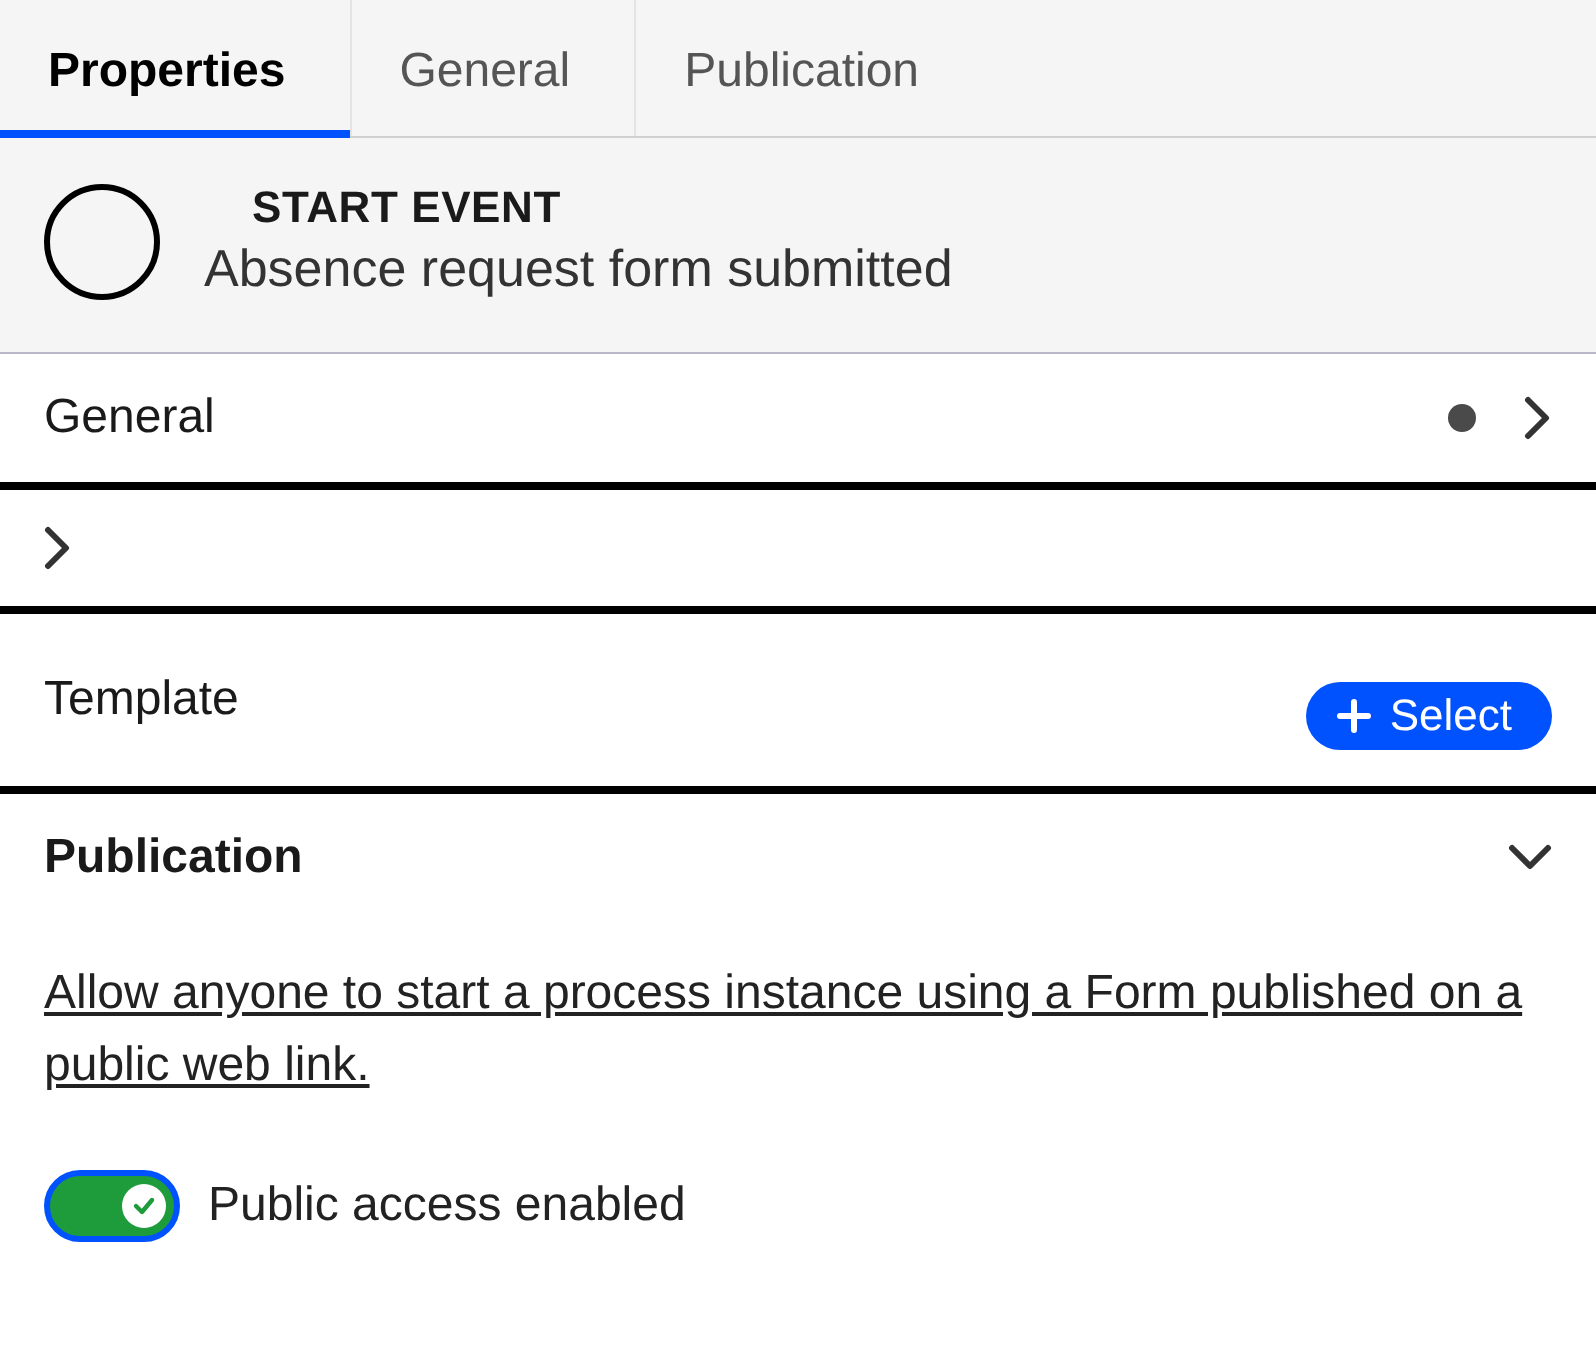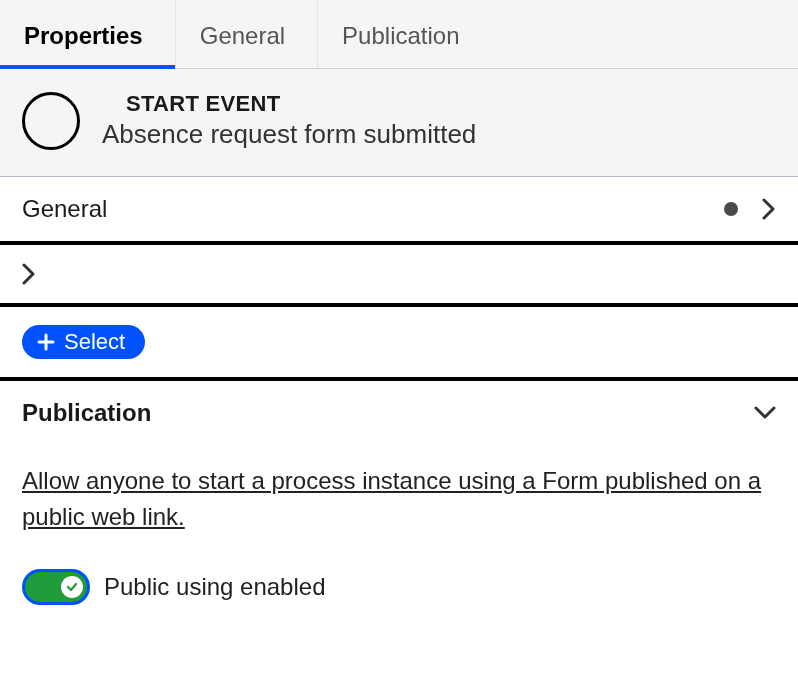--- a/index.html
+++ b/index.html
@@ -96,20 +96,21 @@
     .select-pill {
       display: inline-flex;
       align-items: center;
       gap: 8px;
       background: #0052ff;
       color: #fff;
       border-radius: 999px;
       padding: 4px 20px 4px 14px;
       font-size: 22px;
       font-weight: 500;
+      margin-top: 16px;
     }
     .select-pill svg {
       display: block;
     }
     .publication-header {
       display: flex;
       align-items: center;
       justify-content: space-between;
       padding: 18px 22px 18px 22px;
       font-size: 24px;
@@ -192,20 +193,21 @@
   <span class="row-right">
     <span class="chevron">
       <svg width="14" height="22" viewBox="0 0 14 22">
           <path d="M2 2 L11 11 L2 20" fill="none" stroke="#333" stroke-width="3" stroke-linecap="round" stroke-linejoin="round"></path>
         </svg>
     </span>
   </span>
 </div>
 
 <div class="section-row">
+  <span>Template</span>
   <span class="row-right">
     <span class="select-pill">
       <svg width="20" height="20" viewBox="0 0 20 20">
           <path d="M10 3 V17 M3 10 H17" stroke="#fff" stroke-width="3" stroke-linecap="round"></path>
         </svg>
       <span>Select</span>
     </span>
   </span>
 </div>
 
@@ -221,15 +223,15 @@
 <div class="publication-body">
   <p class="publication-desc">Allow anyone to start a process instance using a Form published on a public web link.</p>
   <div class="toggle-row">
     <div class="toggle">
       <div class="knob">
         <svg width="12" height="12" viewBox="0 0 12 12">
             <path d="M2 6 L5 9 L10 3" fill="none" stroke="#1e9b3a" stroke-width="2.2" stroke-linecap="round" stroke-linejoin="round"></path>
           </svg>
       </div>
     </div>
-    <span class="toggle-label">Public using enabled</span>
+    <span class="toggle-label">Public access enabled</span>
   </div>
 </div>
 
 </body></html>

